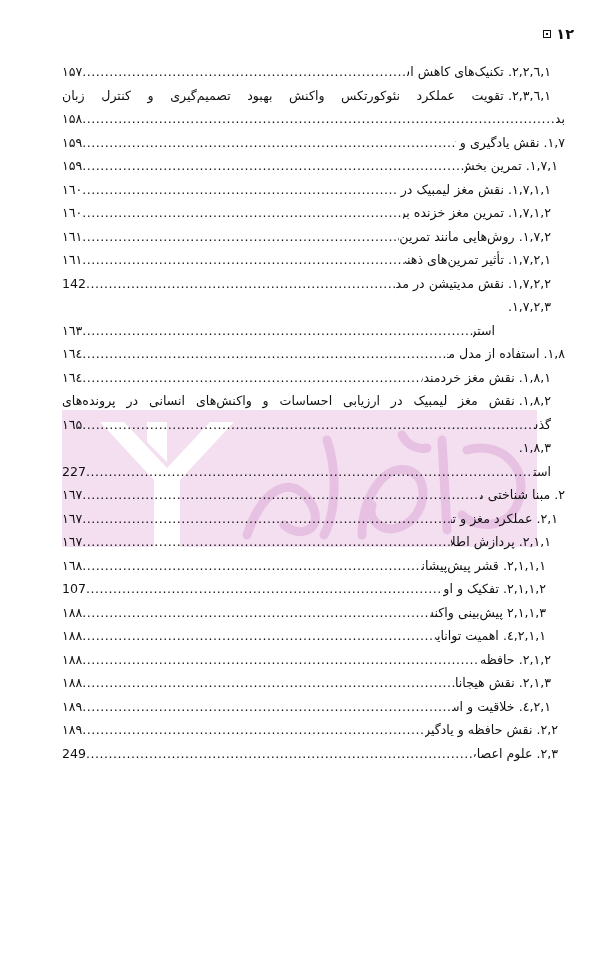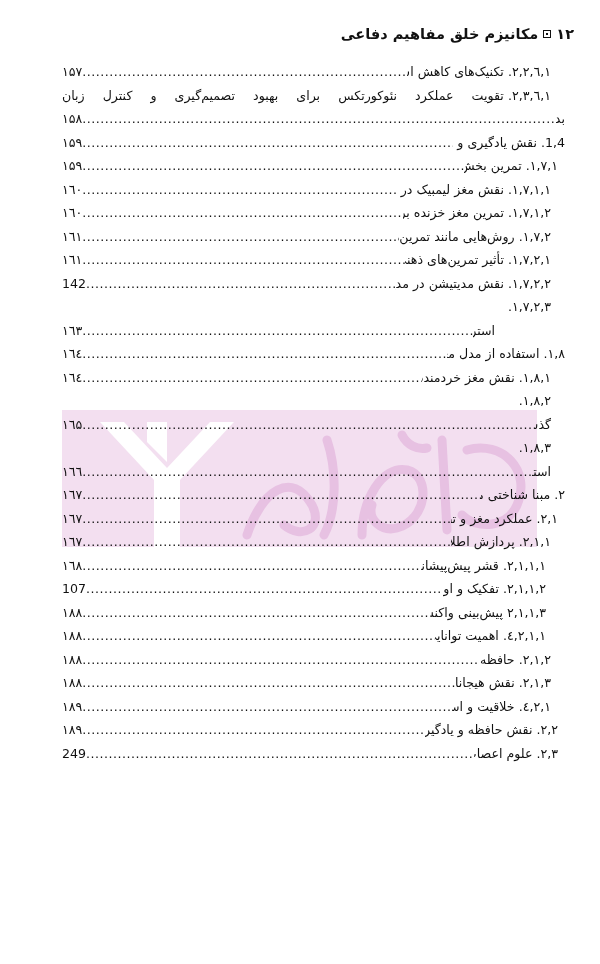--- a/index.html
+++ b/index.html
@@ -109,21 +109,20 @@
     .lvl-2 { padding-right: 7px; }
     .lvl-3 { padding-right: 14px; }
     .cont  { padding-right: 0px; }
   </style>
 </head>
 <body>
 
 <div class="page-header">
   <span>۱۲</span>
   <span class="square-icon"></span>
-  <span>مکانیزم خلق مفاهیم دفاعی</span>
 </div>
 
 <div class="watermark">
   <svg width="475" height="137" viewBox="0 0 475 137">
 
     <g fill="#ffffff">
       <polygon points="38,12 62,12 105,58 148,12 172,12 118,70 118,137 92,137 92,70"></polygon>
       <polygon points="85,12 105,12 105,52 95,42 85,32"></polygon>
     </g>
 
@@ -136,29 +135,29 @@
       <path d="M340 25 C 345 35, 355 40, 365 38"></path>
     </g>
   </svg>
 </div>
 
 <div class="toc">
   <div class="toc-line lvl-3">
     <span class="num">۱,٦,۲,۲.</span>&nbsp;<span class="title">تکنیک‌های کاهش استرس برای بهبود عملکرد مغز لیمبیک</span><span class="dots"></span><span class="page">۱۵۷</span>
   </div>
   <div class="toc-line lvl-3 wrap-first">
-    <span class="num">۱,٦,۲,۳.</span>&nbsp;<span class="title">تقویت عملکرد نئوکورتکس برای بهبود تصمیم‌گیری و کنترل زبان</span>
+    <span class="num">۱,٦,۲,۳.</span>&nbsp;<span class="title">تقویت عملکرد نئوکورتکس واکنش بهبود تصمیم‌گیری و کنترل زبان</span>
   </div>
   <div class="toc-line cont">
     <span class="title">بدن</span>
       <span class="dots"></span>
       <span class="page">۱۵۸</span>
   </div>
   <div class="toc-line lvl-1">
-    <span class="num">1,4.</span>&nbsp;<span class="title">نقش یادگیری و تقویت مغز در بهبود وکالت</span><span class="dots"></span><span class="page">۱۵۹</span>
+    <span class="num">۱,۷.</span>&nbsp;<span class="title">نقش یادگیری و تقویت مغز در بهبود وکالت</span><span class="dots"></span><span class="page">۱۵۹</span>
   </div>
   <div class="toc-line lvl-2">
     <span class="num">۱,۷,۱.</span>&nbsp;<span class="title">تمرین بخش‌های مختلف مغز</span><span class="dots"></span><span class="page">۱۵۹</span>
   </div>
   <div class="toc-line lvl-3">
     <span class="num">۱,۷,۱,۱.</span>&nbsp;<span class="title">نقش مغز لیمبیک در کنترل احساسات و تقویت ارتباطات انسانی</span><span class="dots"></span><span class="page">۱٦۰</span>
   </div>
   <div class="toc-line lvl-3">
     <span class="num">۱,۷,۱,۲.</span>&nbsp;<span class="title">تمرین مغز خزنده برای واکنش‌های سریع و مدیریت استرس</span><span class="dots"></span><span class="page">۱٦۰</span>
   </div>
@@ -179,34 +178,34 @@
       <span class="dots"></span>
       <span class="page">۱٦۳</span>
   </div>
   <div class="toc-line lvl-1">
     <span class="num">۱,۸.</span>&nbsp;<span class="title">استفاده از مدل مغز در تحلیل پرونده‌های واقعی</span><span class="dots"></span><span class="page">۱٦٤</span>
   </div>
   <div class="toc-line lvl-3">
     <span class="num">۱,۸,۱.</span>&nbsp;<span class="title">نقش مغز خردمنددر تجزیه‌وتحلیل پرونده‌های گذشته</span><span class="dots"></span><span class="page">۱٦٤</span>
   </div>
   <div class="toc-line lvl-3 wrap-first">
-    <span class="num">۱,۸,۲.</span>&nbsp;
+    <span class="num">۱,۸,۲.</span>&nbsp;<span class="title">نقش مغز لیمبیک در ارزیابی احساسات و واکنش‌های انسانی در پرونده‌های</span>
   </div>
   <div class="toc-line cont" style="padding-right:14px">
     <span class="title">گذشته</span>
       <span class="dots"></span>
       <span class="page">۱٦۵</span>
   </div>
   <div class="toc-line lvl-3 wrap-first">
     <span class="num">۱,۸,۳.</span>&nbsp;
   </div>
   <div class="toc-line cont" style="padding-right:14px">
     <span class="title">استرس</span>
       <span class="dots"></span>
-      <span class="page">۱٦٦</span>
+      <span class="page">227</span>
   </div>
   <div class="toc-line lvl-1">
     <span class="num">۲.</span>&nbsp;<span class="title">مبنا شناختی مفهوم دفاع حقوقی</span><span class="dots"></span><span class="page">۱٦۷</span>
   </div>
   <div class="toc-line lvl-2">
     <span class="num">۲,۱.</span>&nbsp;<span class="title">عملکرد مغز و تصمیم‌گیری در فرآیند دفاع</span><span class="dots"></span><span class="page">۱٦۷</span>
   </div>
   <div class="toc-line lvl-3">
     <span class="num">۲,۱,۱.</span>&nbsp;<span class="title">پردازش اطلاعات و تحلیل داده‌ها</span><span class="dots"></span><span class="page">۱٦۷</span>
   </div>

